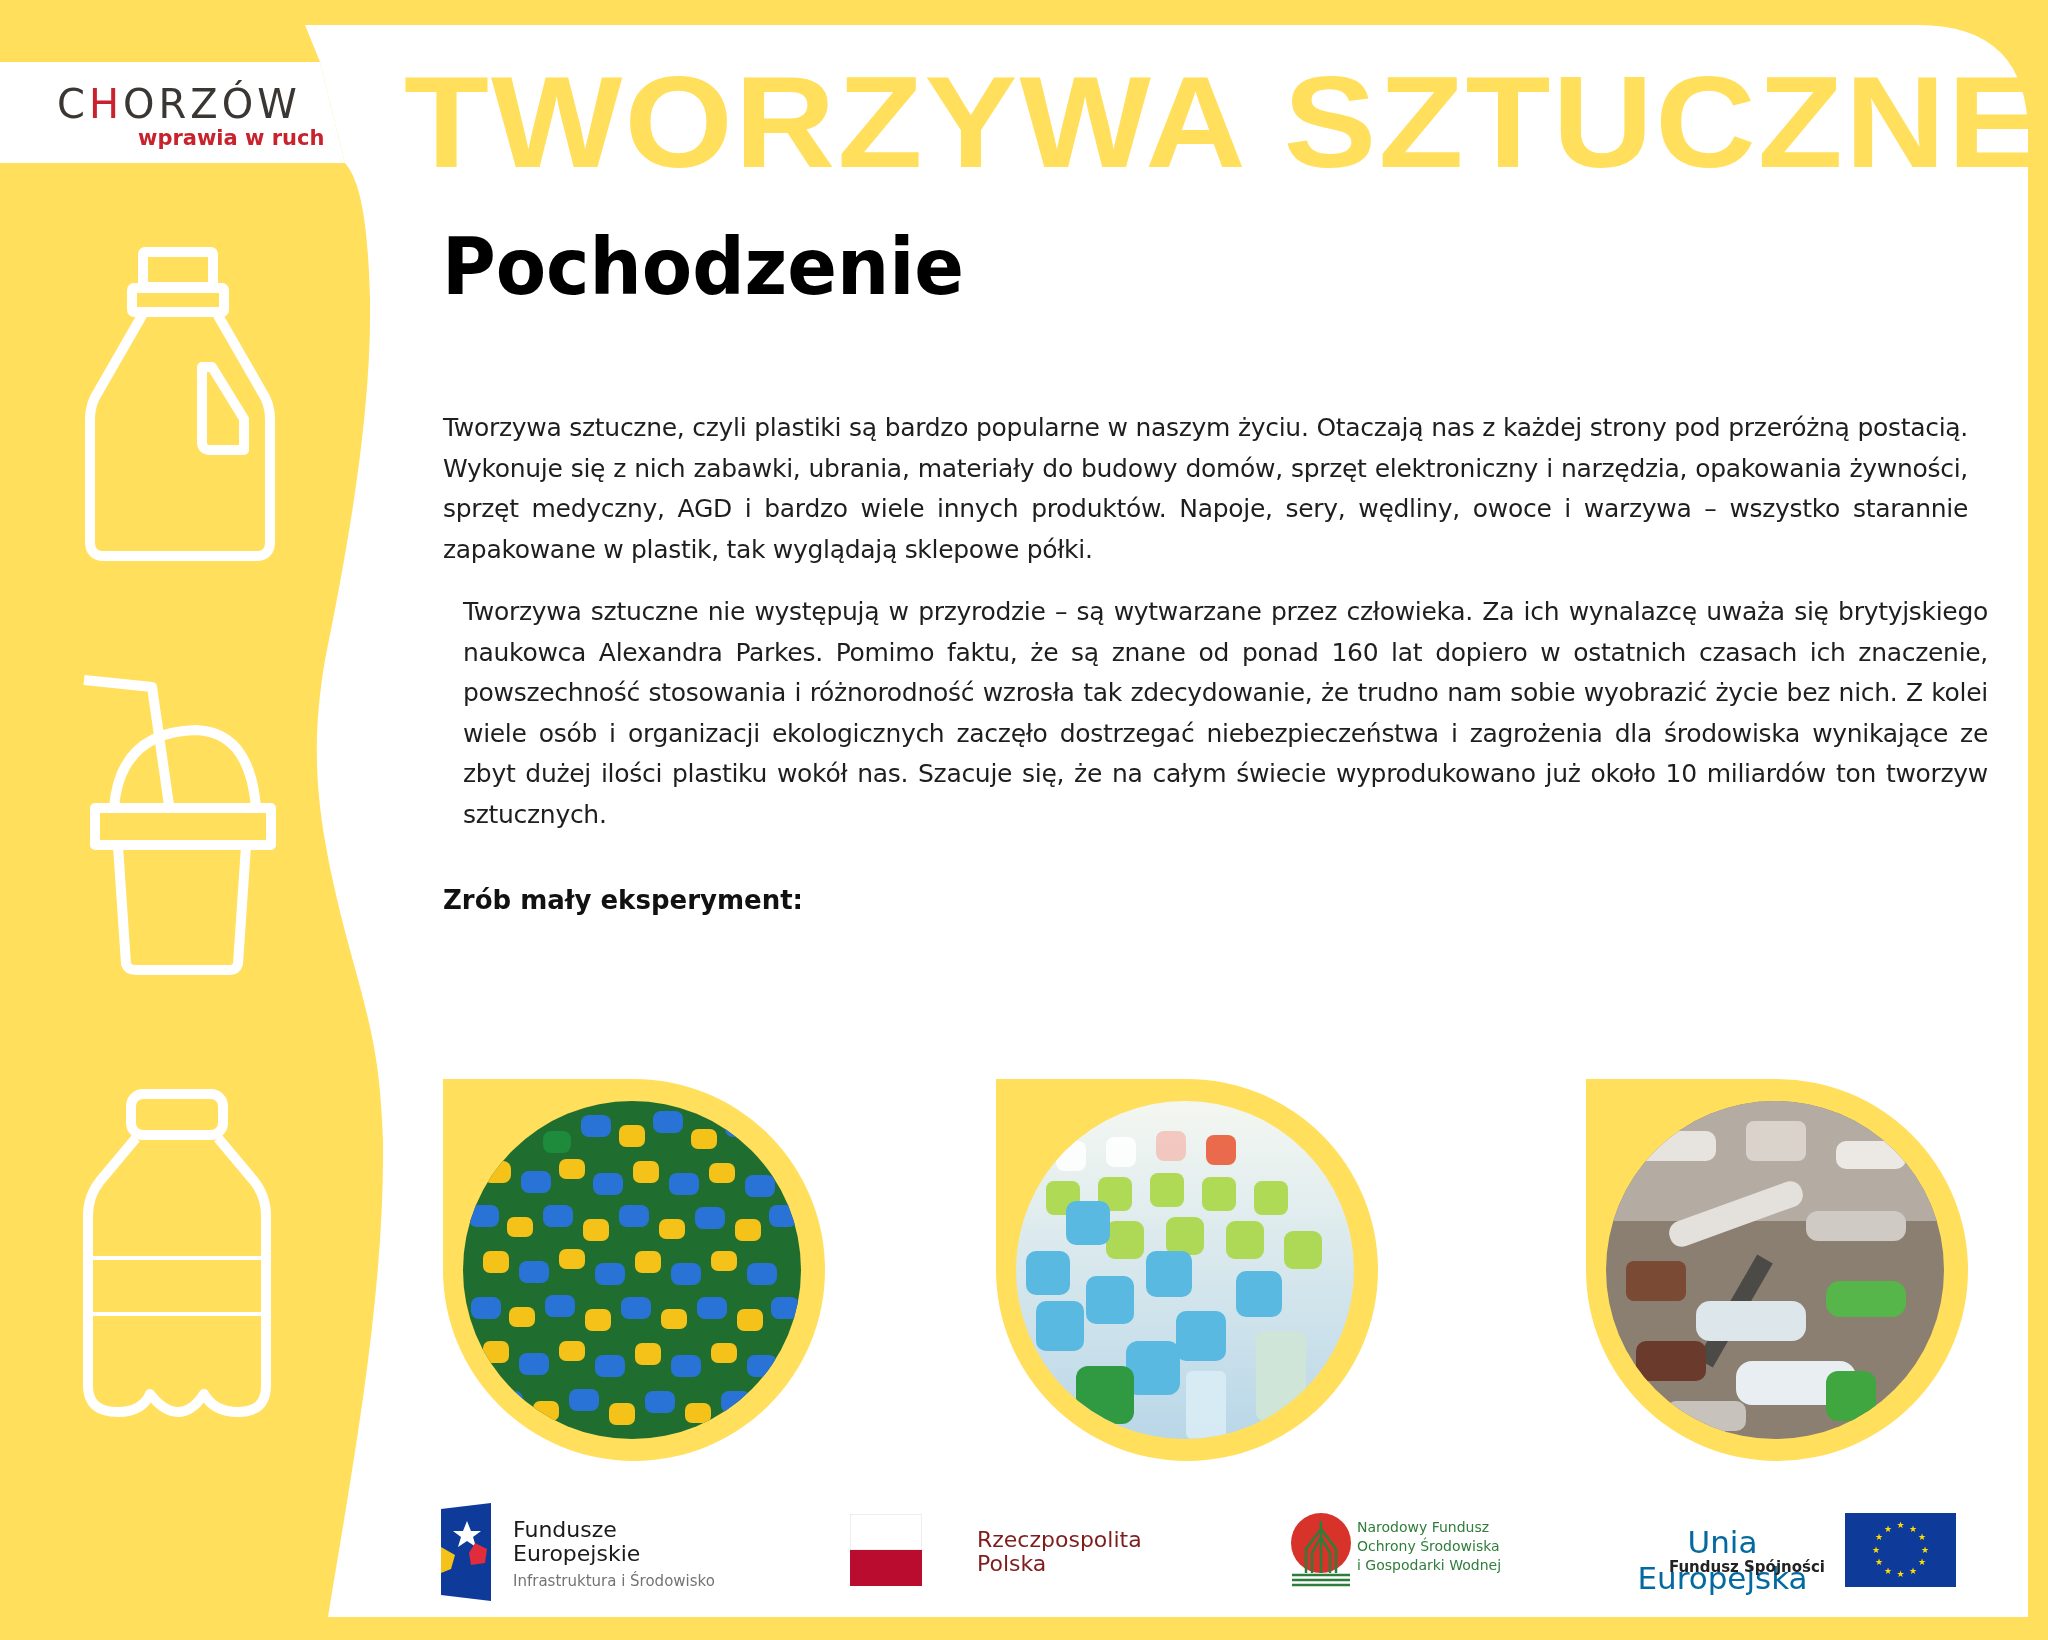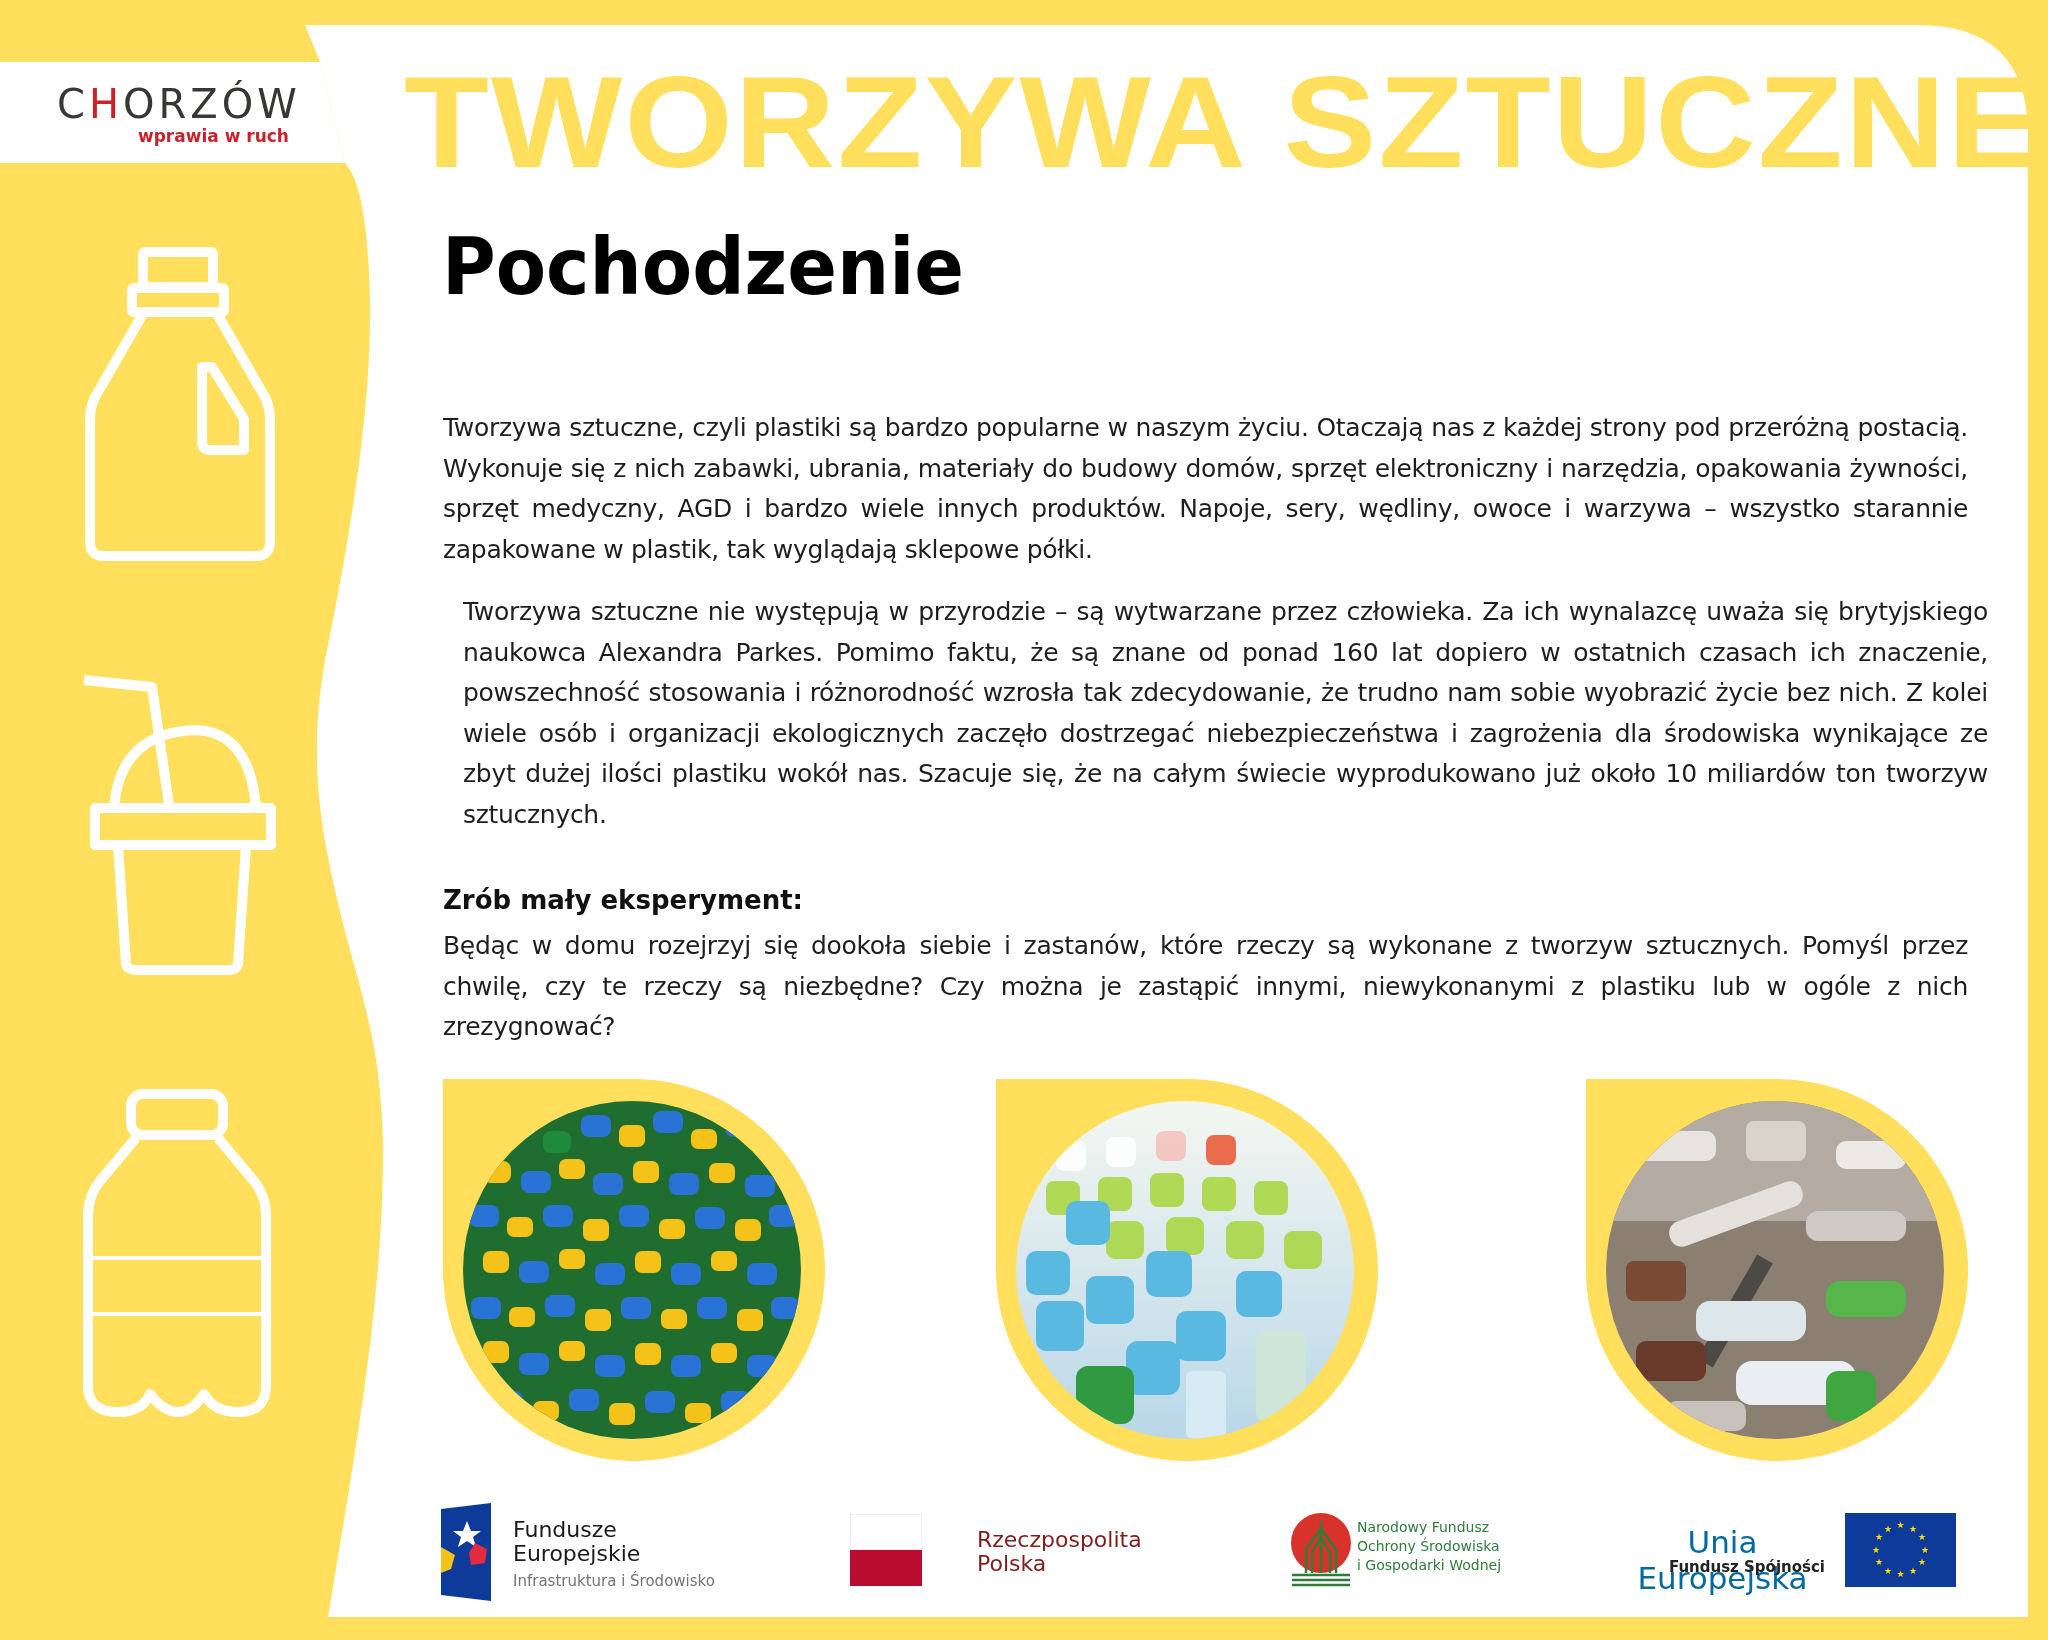--- a/index.html
+++ b/index.html
@@ -5,21 +5,21 @@
   * { box-sizing: border-box; margin: 0; padding: 0; }
   html, body { width: 2048px; height: 1640px; overflow: hidden; background: #ffffff; }
   body { position: relative; font-family: "DejaVu Sans", sans-serif; }
 
   .page { position: absolute; left: 0; top: 0; width: 2048px; height: 1403px; background: #FFDF5C; }
   .sheet-bg { position: absolute; left: 0; top: 0; width: 2048px; height: 1640px; }
   .logo-main { position: absolute; left: 57px; top: 84px; font-family: "DejaVu Sans", sans-serif;
     font-size: 40px; letter-spacing: 4px; color: #3a3633; line-height: 1; }
   .logo-main .accent { color: #c8232c; }
   .logo-tag { position: absolute; left: 138px; top: 128px; font-family: "DejaVu Sans", sans-serif;
-    font-size: 17px; color: #c8232c; font-weight: bold; line-height: 1; }
+    font-size: 21px; color: #c8232c; font-weight: bold; line-height: 1; }
 
   
   .side-icon { position: absolute; }
 
   
   .main-title { position: absolute; left: 404px; top: 62px; width: 1510px; height: 120px;
     font-family: "Liberation Sans", sans-serif; font-size: 130px; line-height: 120px;
     color: #FFDF5C; letter-spacing: 2px; white-space: nowrap; transform: scaleX(1.07); transform-origin: left center; }
 
   .section-heading { position: absolute; left: 442px; top: 228px; font-family: "DejaVu Sans", sans-serif;
@@ -102,21 +102,20 @@
       <line x1="8" y1="228" x2="186" y2="228" stroke-width="4"></line>
     </g>
   </svg>
 
   <h1 class="main-title">TWORZYWA SZTUCZNE</h1>
   <h2 class="section-heading">Pochodzenie</h2>
 
   <p class="body-text p1">Tworzywa sztuczne, czyli plastiki są bardzo popularne w naszym życiu. Otaczają nas z każdej strony pod przeróżną postacią. Wykonuje się z nich zabawki, ubrania, materiały do budowy domów, sprzęt elektroniczny i narzędzia, opakowania żywności, sprzęt medyczny, AGD i bardzo wiele innych produktów. Napoje, sery, wędliny, owoce i warzywa – wszystko starannie zapakowane w plastik, tak wyglądają sklepowe półki.</p>
   <p class="body-text p2">Tworzywa sztuczne nie występują w przyrodzie – są wytwarzane przez człowieka. Za ich wynalazcę uważa się brytyjskiego naukowca Alexandra Parkes. Pomimo faktu, że są znane od ponad 160 lat dopiero w ostatnich czasach ich znaczenie, powszechność stosowania i różnorodność wzrosła tak zdecydowanie, że trudno nam sobie wyobrazić życie bez nich. Z kolei wiele osób i organizacji ekologicznych zaczęło dostrzegać niebezpieczeństwa i zagrożenia dla środowiska wynikające ze zbyt dużej ilości plastiku wokół nas. Szacuje się, że na całym świecie wyprodukowano już około 10 miliardów ton tworzyw sztucznych.</p>
   <div class="exp-title">Zrób mały eksperyment:</div>
-  <p class="body-text p3">Będąc w domu rozejrzyj się dookoła siebie i zastanów, które rzeczy są wykonane z tworzyw sztucznych. Pomyśl przez chwilę, czy te rzeczy są niezbędne? Czy można je zastąpić innymi, niewykonanymi z plastiku lub w ogóle z nich zrezygnować?</p>
 
   <div class="photo-frame" style="left:443px">
     <div class="photo">
       <svg width="338" height="338" viewBox="0 0 338 338">
         <rect width="338" height="338" fill="#1f6e2f"></rect>
         <g>
           <rect x="10" y="20" width="30" height="22" rx="8" fill="#2a73d6"></rect>
           <rect x="48" y="12" width="26" height="20" rx="7" fill="#f5c21a"></rect>
           <rect x="80" y="30" width="28" height="22" rx="8" fill="#1e8a3c"></rect>
           <rect x="118" y="14" width="30" height="22" rx="8" fill="#2a73d6"></rect>

